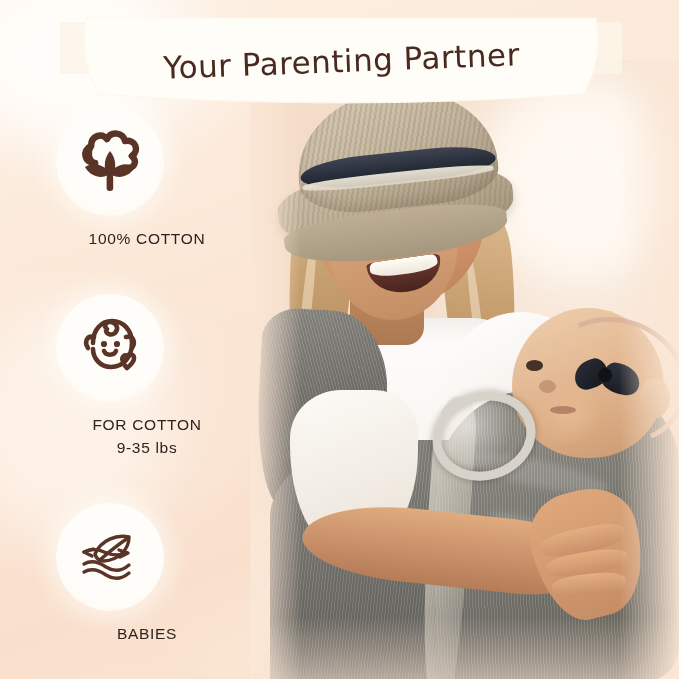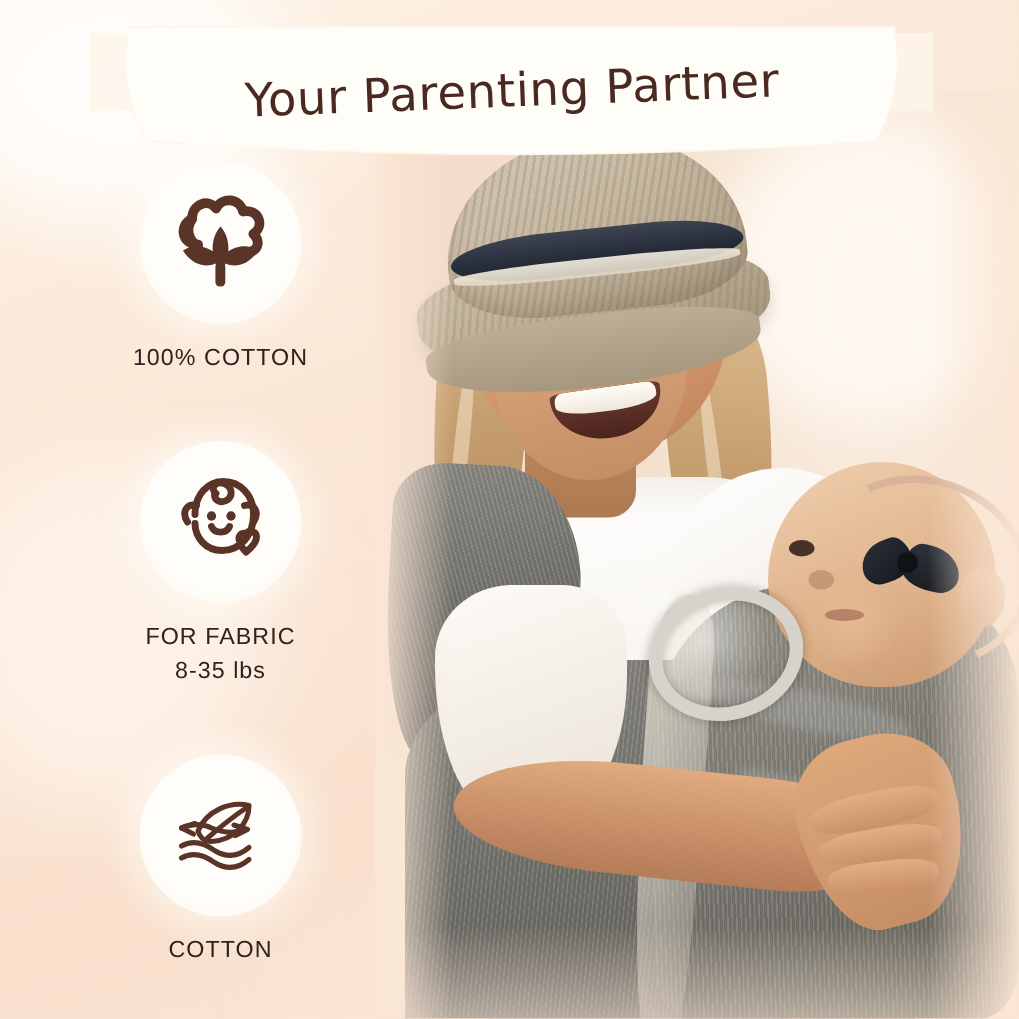--- a/index.html
+++ b/index.html
@@ -180,21 +180,21 @@
     display:flex;align-items:center;justify-content:center;
   }
   #banner-text span{
     display:block;color:#4a2a20;font-size:31px;letter-spacing:.5px;
     font-family:"DejaVu Sans", sans-serif;
     transform:rotate(-2.2deg) translateY(3px);white-space:nowrap;
   }
 
   
   #features{position:absolute;left:56px;top:108px;width:182px;}
-  .feature{margin-bottom:44px;display:flex;flex-direction:column;align-items:center;}
+  .feature{margin-bottom:44px;display:flex;flex-direction:column;}
   .badge{width:108px;height:108px;border-radius:50%;
      background:radial-gradient(circle at 50% 44%, #fffdf9 62%, #fdf6ee 100%);
      display:flex;align-items:center;justify-content:center;
      box-shadow:0 0 20px 10px rgba(255,253,248,.55);}
   .badge svg{display:block;}
   .flabel{margin-top:12px;text-align:center;color:#2c2320;
      font-size:15.5px;letter-spacing:.7px;line-height:1.45;}
   .flabel .l2{display:block;}
 </style>
 </head>
@@ -317,38 +317,38 @@
             <path d="M33 42 C35 47 43 47 45 42"></path>
             <path d="M52 52 C50 49 53 45 56 47 C58 44 63 45 63 49 C63 54 57 58 56 59 C55 58 52 55 52 52 Z"></path>
           </g>
           <g fill="#5a3427">
             <circle cx="33" cy="35" r="3.1"></circle>
             <circle cx="46" cy="35" r="3.1"></circle>
           </g>
         </svg>
       </div>
       <div class="flabel">
-        <span>FOR FABRIC</span>
-        <span class="l2">8-35 lbs</span>
+        <span>FOR COTTON</span>
+        <span class="l2">9-35 lbs</span>
       </div>
     </div>
 
     <div class="feature">
       <div class="badge">
         <svg width="78" height="78" viewBox="0 0 78 78">
           <g fill="none" stroke="#5a3427" stroke-width="3.4" stroke-linecap="round" stroke-linejoin="round">
             <path d="M24 36 C30 22 46 16 58 19 C58 31 48 42 33 43 C28 43 25 40 24 36 Z"></path>
             <path d="M57 20 C48 26 38 34 30 41"></path>
             <path d="M13 34 C19 31 27 31 33 34 C40 37 48 38 56 35"></path>
             <path d="M48 32 L57 35 L49 39"></path>
             <path d="M22 31 L13 34 L21 38"></path>
             <path d="M13 46 C20 42 28 44 35 49 C43 54 51 53 58 47"></path>
             <path d="M13 54 C20 50 28 52 35 57 C43 62 51 61 58 55"></path>
           </g>
         </svg>
       </div>
       <div class="flabel">
-        <span class="l2">COTTON</span>
+        <span class="l2">BABIES</span>
       </div>
     </div>
 
   </div>
 </div>
 
 </body></html>

